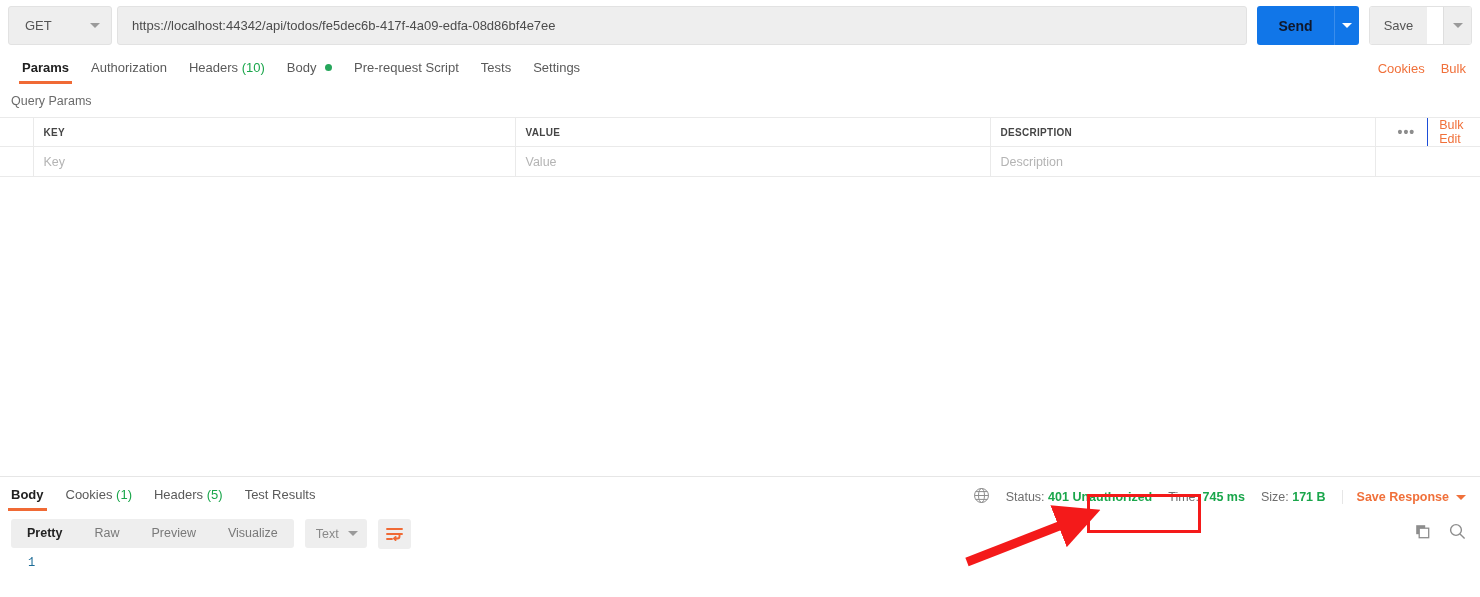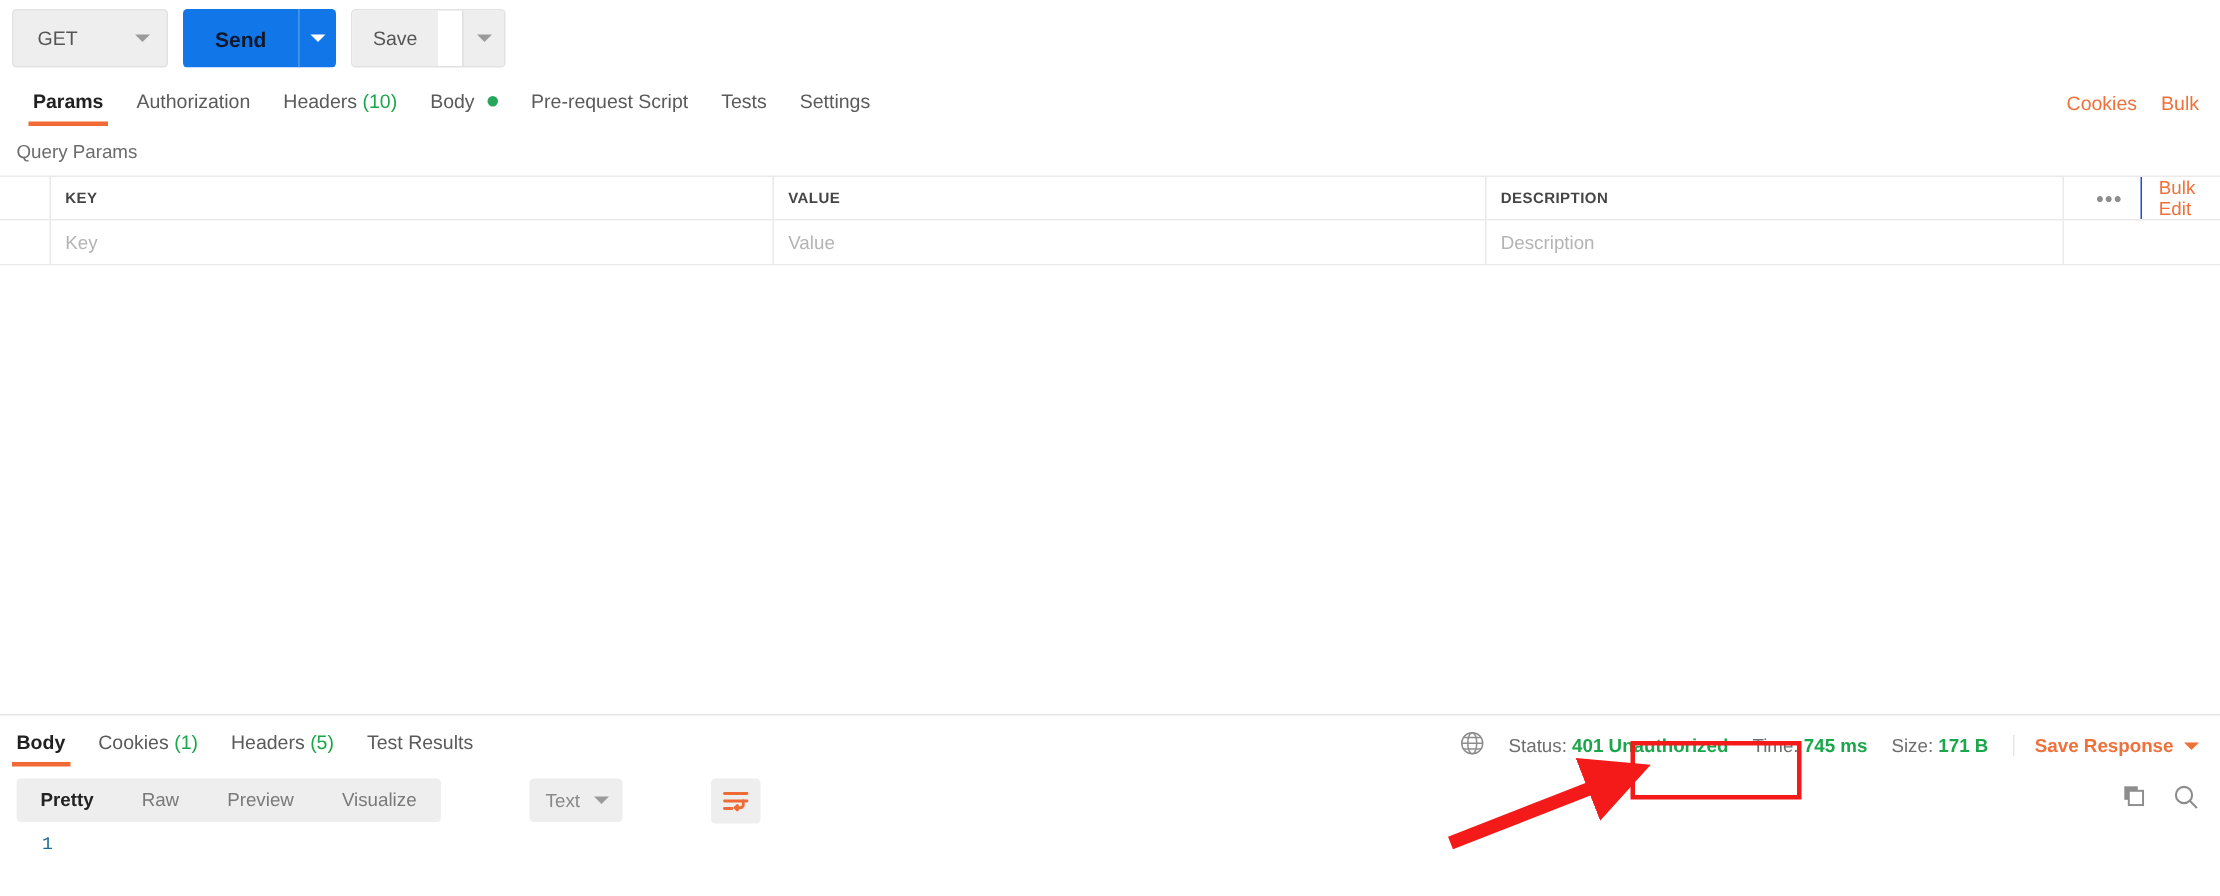--- a/index.html
+++ b/index.html
@@ -267,21 +267,20 @@
     border-right: 5px solid transparent;
     border-top: 5px solid #f0703a;
   }
 
   
   .view-row {
     display: flex;
     align-items: center;
     padding: 8px 14px 8px 11px;
     height: 45px;
-    gap: 48px;
   }
   .seg {
     display: flex;
     background: #eeeeee;
     border-radius: 3px;
     height: 29px;
     align-items: center;
     overflow: hidden;
   }
   .seg-item {
@@ -342,20 +341,23 @@
     pointer-events: none;
   }
 </style>
 </head>
 <body>
 
 <div class="urlbar">
   <div class="method-select">
     <span>GET</span>
     <span class="caret"></span>
+  </div>
+  <div class="url-input">
+    <span>https://localhost:44342/api/todos/fe5dec6b-417f-4a09-edfa-08d86bf4e7ee</span>
   </div>
   <div class="send-group">
     <div class="send-btn">Send</div>
     <div class="send-caret">
       <span class="caret white"></span>
     </div>
   </div>
   <div class="save-group">
     <div class="save-btn">Save</div>
     <div class="save-caret">

